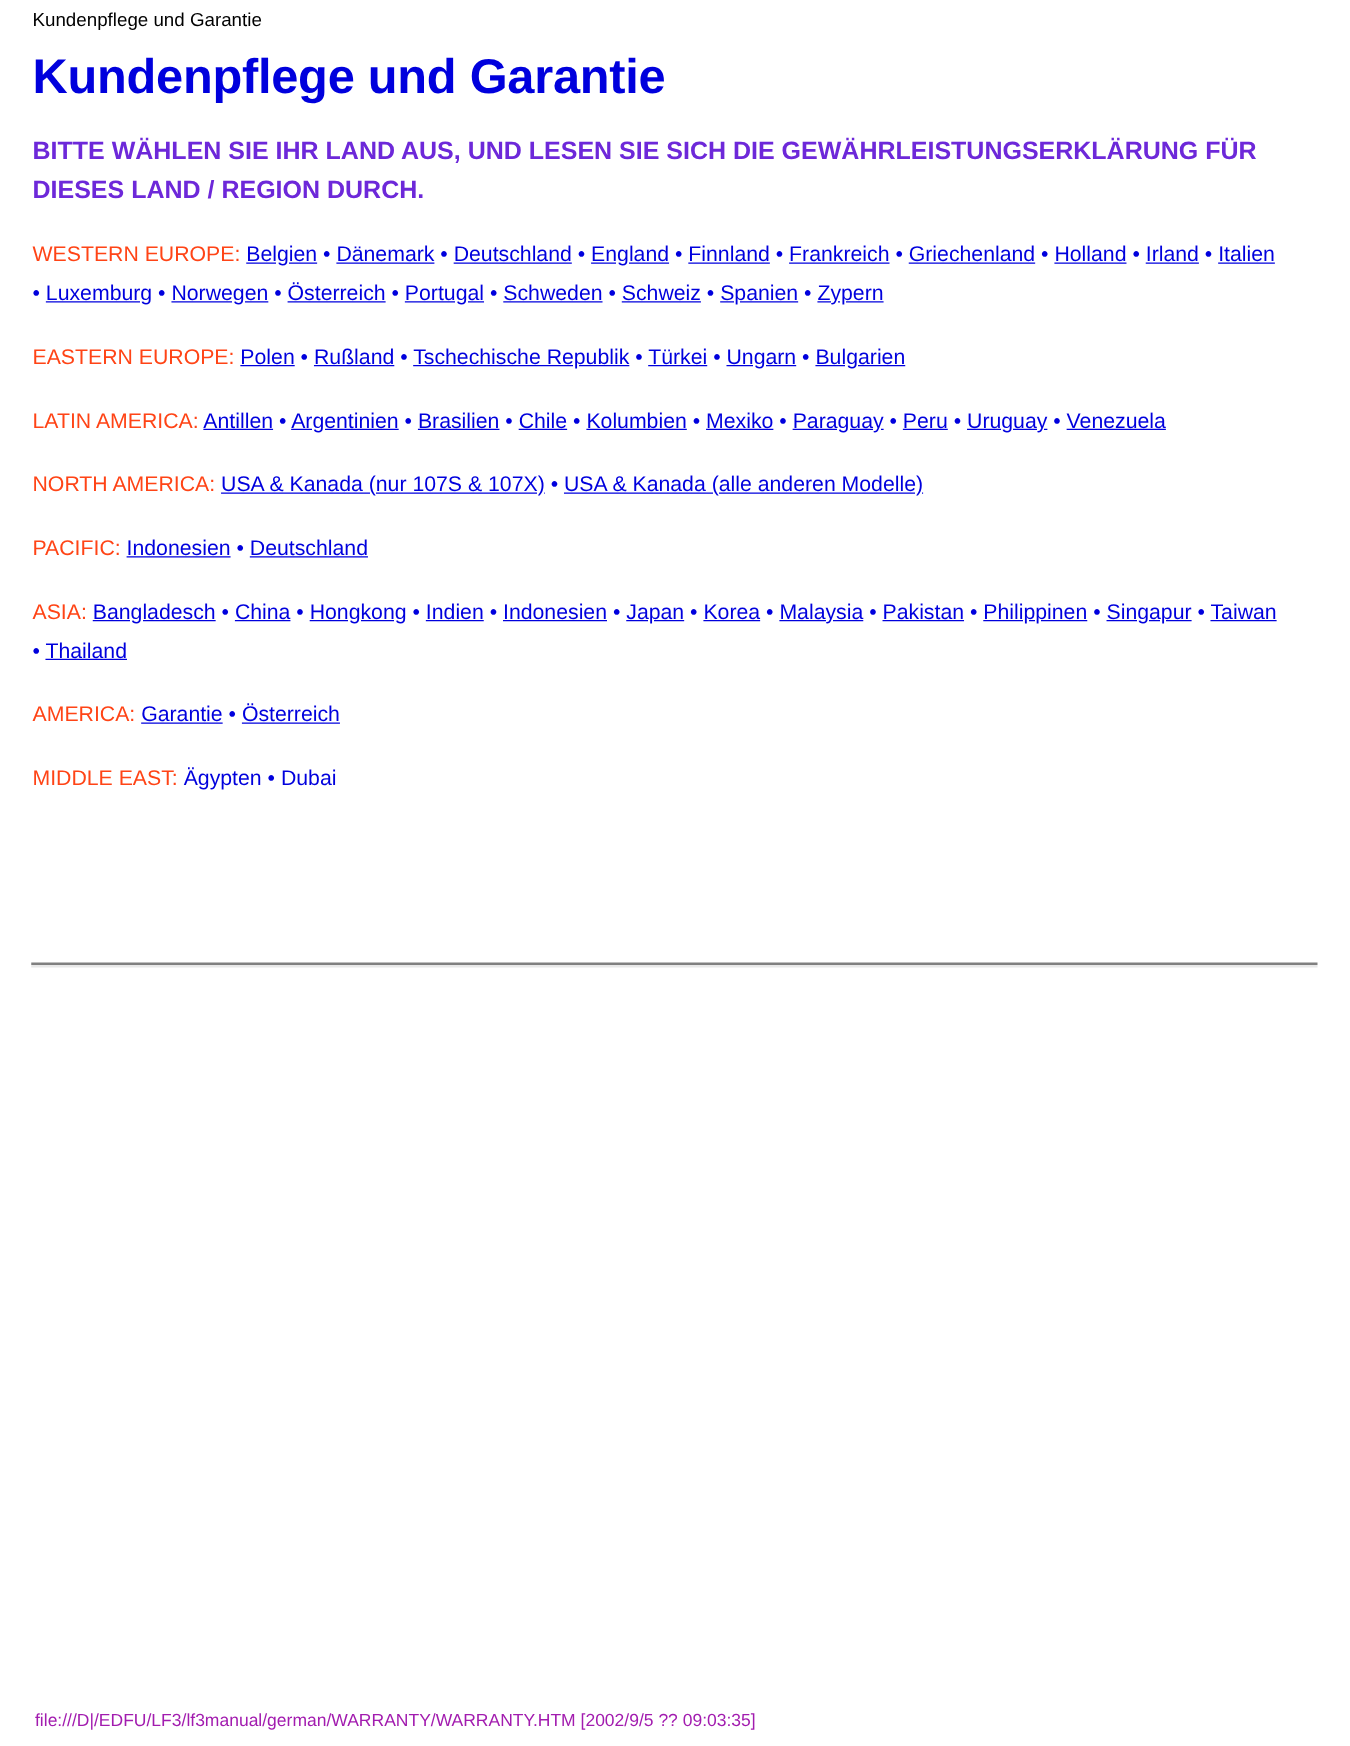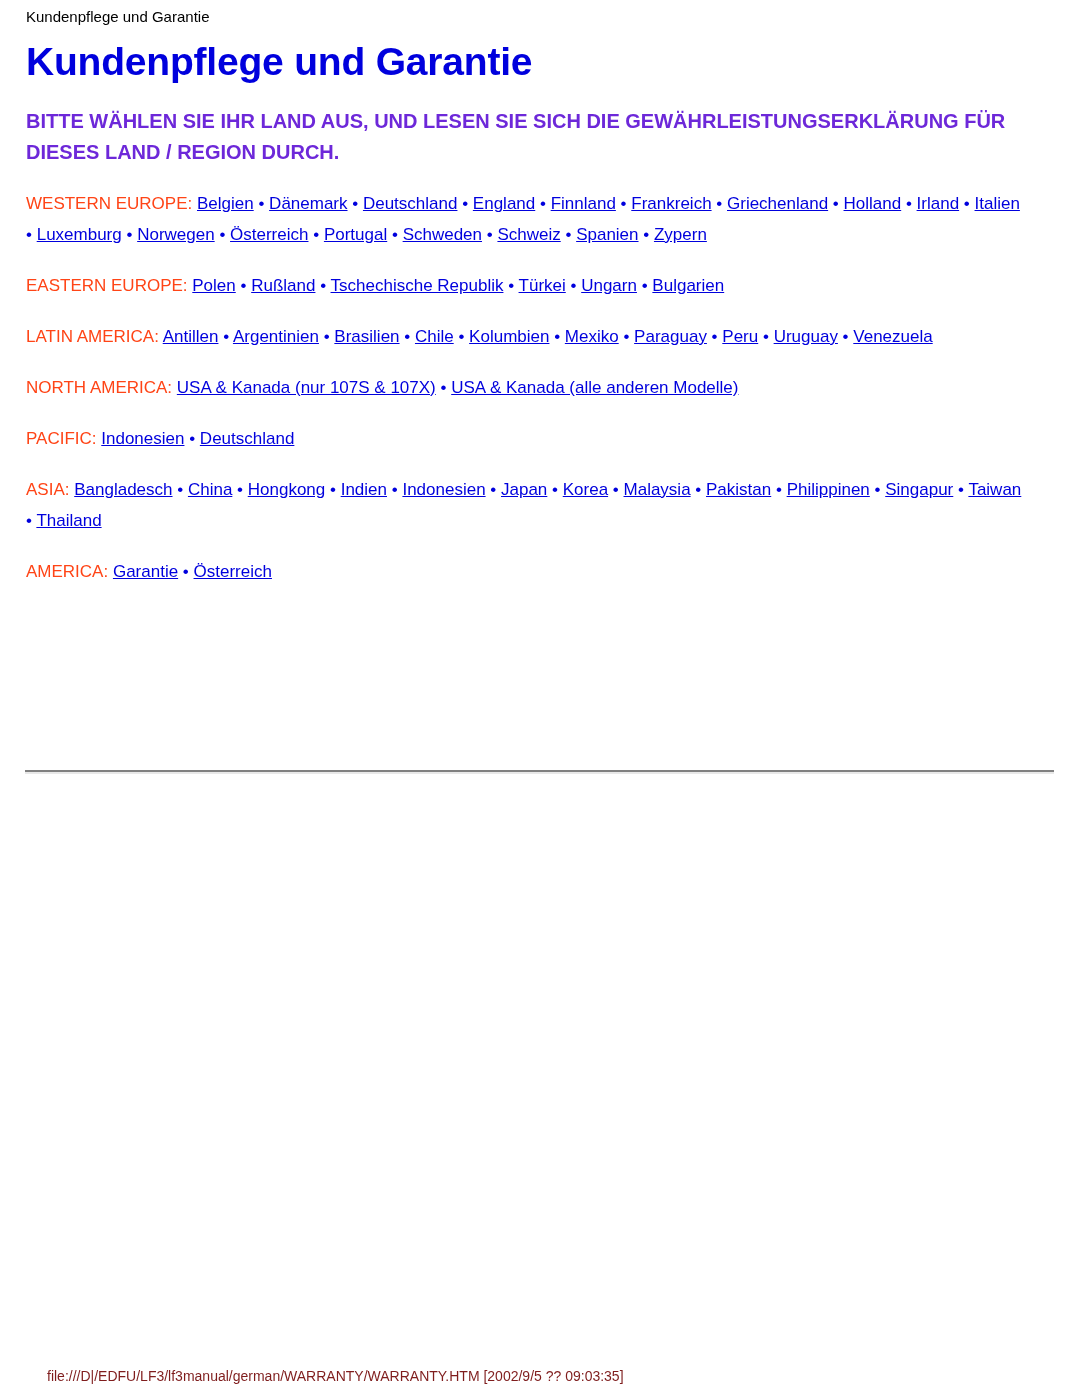--- a/index.html
+++ b/index.html
@@ -86,23 +86,22 @@
     border-top: 2px solid #808080;
     border-bottom: 2px solid #e8e8e8;
     box-sizing: border-box;
   }
   .footer {
     position: absolute;
     top: 1368px;
     left: 28px;
     font-size: 14px;
     line-height: 17px;
-    color: #7f1d1d;
+    color: #a21caf;
     white-space: nowrap;
-    margin-left: 19px;
   }
 </style>
 </head>
 <body>
 
 <div class="page">
 
   <div class="running-head">Kundenpflege und Garantie</div>
 
   <div class="content">
@@ -112,20 +111,21 @@
     <p class="intro">BITTE WÄHLEN SIE IHR LAND AUS, UND LESEN SIE SICH DIE GEWÄHRLEISTUNGSERKLÄRUNG FÜR DIESES LAND / REGION DURCH.</p>
 
     <div id="regions-container">
         <p class="region-block"><span class="region-label">WESTERN EUROPE:</span> <a class="country-link" href="#">Belgien</a><span class="sep"> • </span><a class="country-link" href="#">Dänemark</a><span class="sep"> • </span><a class="country-link" href="#">Deutschland</a><span class="sep"> • </span><a class="country-link" href="#">England</a><span class="sep"> • </span><a class="country-link" href="#">Finnland</a><span class="sep"> • </span><a class="country-link" href="#">Frankreich</a><span class="sep"> • </span><a class="country-link" href="#">Griechenland</a><span class="sep"> • </span><a class="country-link" href="#">Holland</a><span class="sep"> • </span><a class="country-link" href="#">Irland</a><span class="sep"> • </span><a class="country-link" href="#">Italien</a><span class="sep"> • </span><a class="country-link" href="#">Luxemburg</a><span class="sep"> • </span><a class="country-link" href="#">Norwegen</a><span class="sep"> • </span><a class="country-link" href="#">Österreich</a><span class="sep"> • </span><a class="country-link" href="#">Portugal</a><span class="sep"> • </span><a class="country-link" href="#">Schweden</a><span class="sep"> • </span><a class="country-link" href="#">Schweiz</a><span class="sep"> • </span><a class="country-link" href="#">Spanien</a><span class="sep"> • </span><a class="country-link" href="#">Zypern</a></p>
         <p class="region-block"><span class="region-label">EASTERN EUROPE:</span> <a class="country-link" href="#">Polen</a><span class="sep"> • </span><a class="country-link" href="#">Rußland</a><span class="sep"> • </span><a class="country-link" href="#">Tschechische Republik</a><span class="sep"> • </span><a class="country-link" href="#">Türkei</a><span class="sep"> • </span><a class="country-link" href="#">Ungarn</a><span class="sep"> • </span><a class="country-link" href="#">Bulgarien</a></p>
         <p class="region-block"><span class="region-label">LATIN AMERICA:</span> <a class="country-link" href="#">Antillen</a><span class="sep"> • </span><a class="country-link" href="#">Argentinien</a><span class="sep"> • </span><a class="country-link" href="#">Brasilien</a><span class="sep"> • </span><a class="country-link" href="#">Chile</a><span class="sep"> • </span><a class="country-link" href="#">Kolumbien</a><span class="sep"> • </span><a class="country-link" href="#">Mexiko</a><span class="sep"> • </span><a class="country-link" href="#">Paraguay</a><span class="sep"> • </span><a class="country-link" href="#">Peru</a><span class="sep"> • </span><a class="country-link" href="#">Uruguay</a><span class="sep"> • </span><a class="country-link" href="#">Venezuela</a></p>
         <p class="region-block"><span class="region-label">NORTH AMERICA:</span> <a class="country-link" href="#">USA &amp; Kanada (nur 107S &amp; 107X)</a><span class="sep"> • </span><a class="country-link" href="#">USA &amp; Kanada (alle anderen Modelle)</a></p>
         <p class="region-block"><span class="region-label">PACIFIC:</span> <a class="country-link" href="#">Indonesien</a><span class="sep"> • </span><a class="country-link" href="#">Deutschland</a></p>
         <p class="region-block"><span class="region-label">ASIA:</span> <a class="country-link" href="#">Bangladesch</a><span class="sep"> • </span><a class="country-link" href="#">China</a><span class="sep"> • </span><a class="country-link" href="#">Hongkong</a><span class="sep"> • </span><a class="country-link" href="#">Indien</a><span class="sep"> • </span><a class="country-link" href="#">Indonesien</a><span class="sep"> • </span><a class="country-link" href="#">Japan</a><span class="sep"> • </span><a class="country-link" href="#">Korea</a><span class="sep"> • </span><a class="country-link" href="#">Malaysia</a><span class="sep"> • </span><a class="country-link" href="#">Pakistan</a><span class="sep"> • </span><a class="country-link" href="#">Philippinen</a><span class="sep"> • </span><a class="country-link" href="#">Singapur</a><span class="sep"> • </span><a class="country-link" href="#">Taiwan</a><span class="sep"> • </span><a class="country-link" href="#">Thailand</a></p>
         <p class="region-block"><span class="region-label">AMERICA:</span> <a class="country-link" href="#">Garantie</a><span class="sep"> • </span><a class="country-link" href="#">Österreich</a></p>
+        <p class="region-block"><span class="region-label">MIDDLE EAST:</span> <span class="country-plain">Ägypten</span><span class="sep"> • </span><span class="country-plain">Dubai</span></p>
       </div>
 
   </div>
 
   <hr class="rule">
 
   <div class="footer">file:///D|/EDFU/LF3/lf3manual/german/WARRANTY/WARRANTY.HTM [2002/9/5 ?? 09:03:35]</div>
 
 </div>
 

